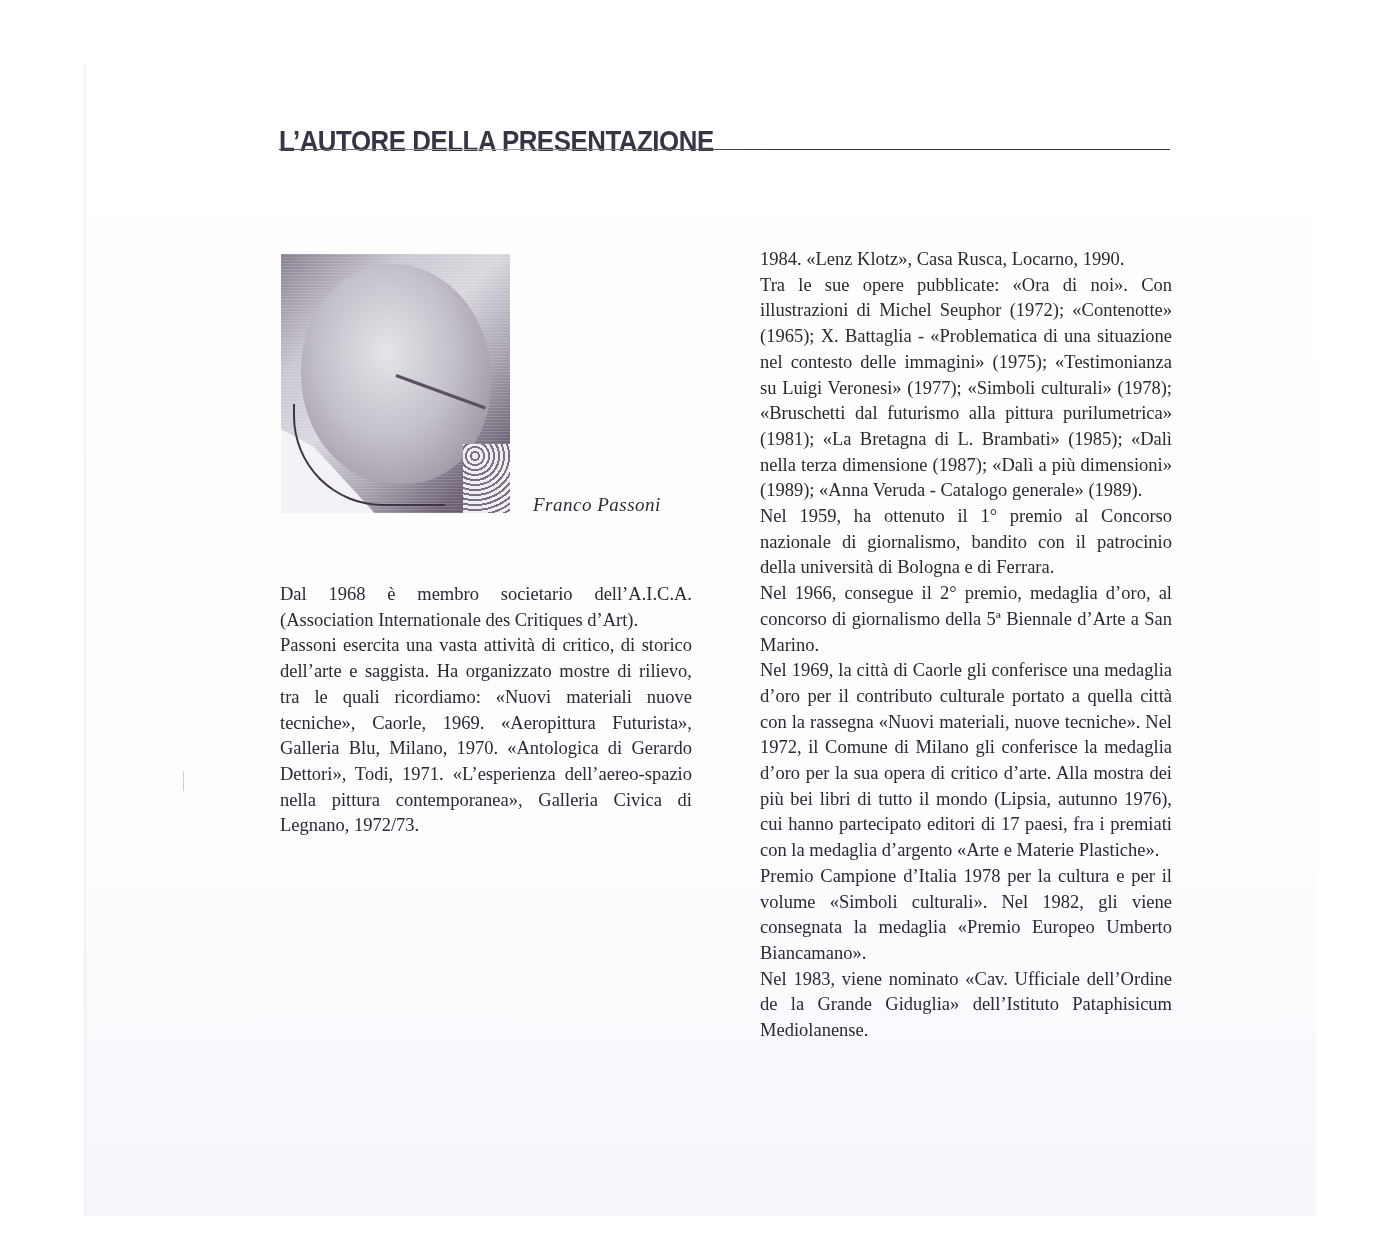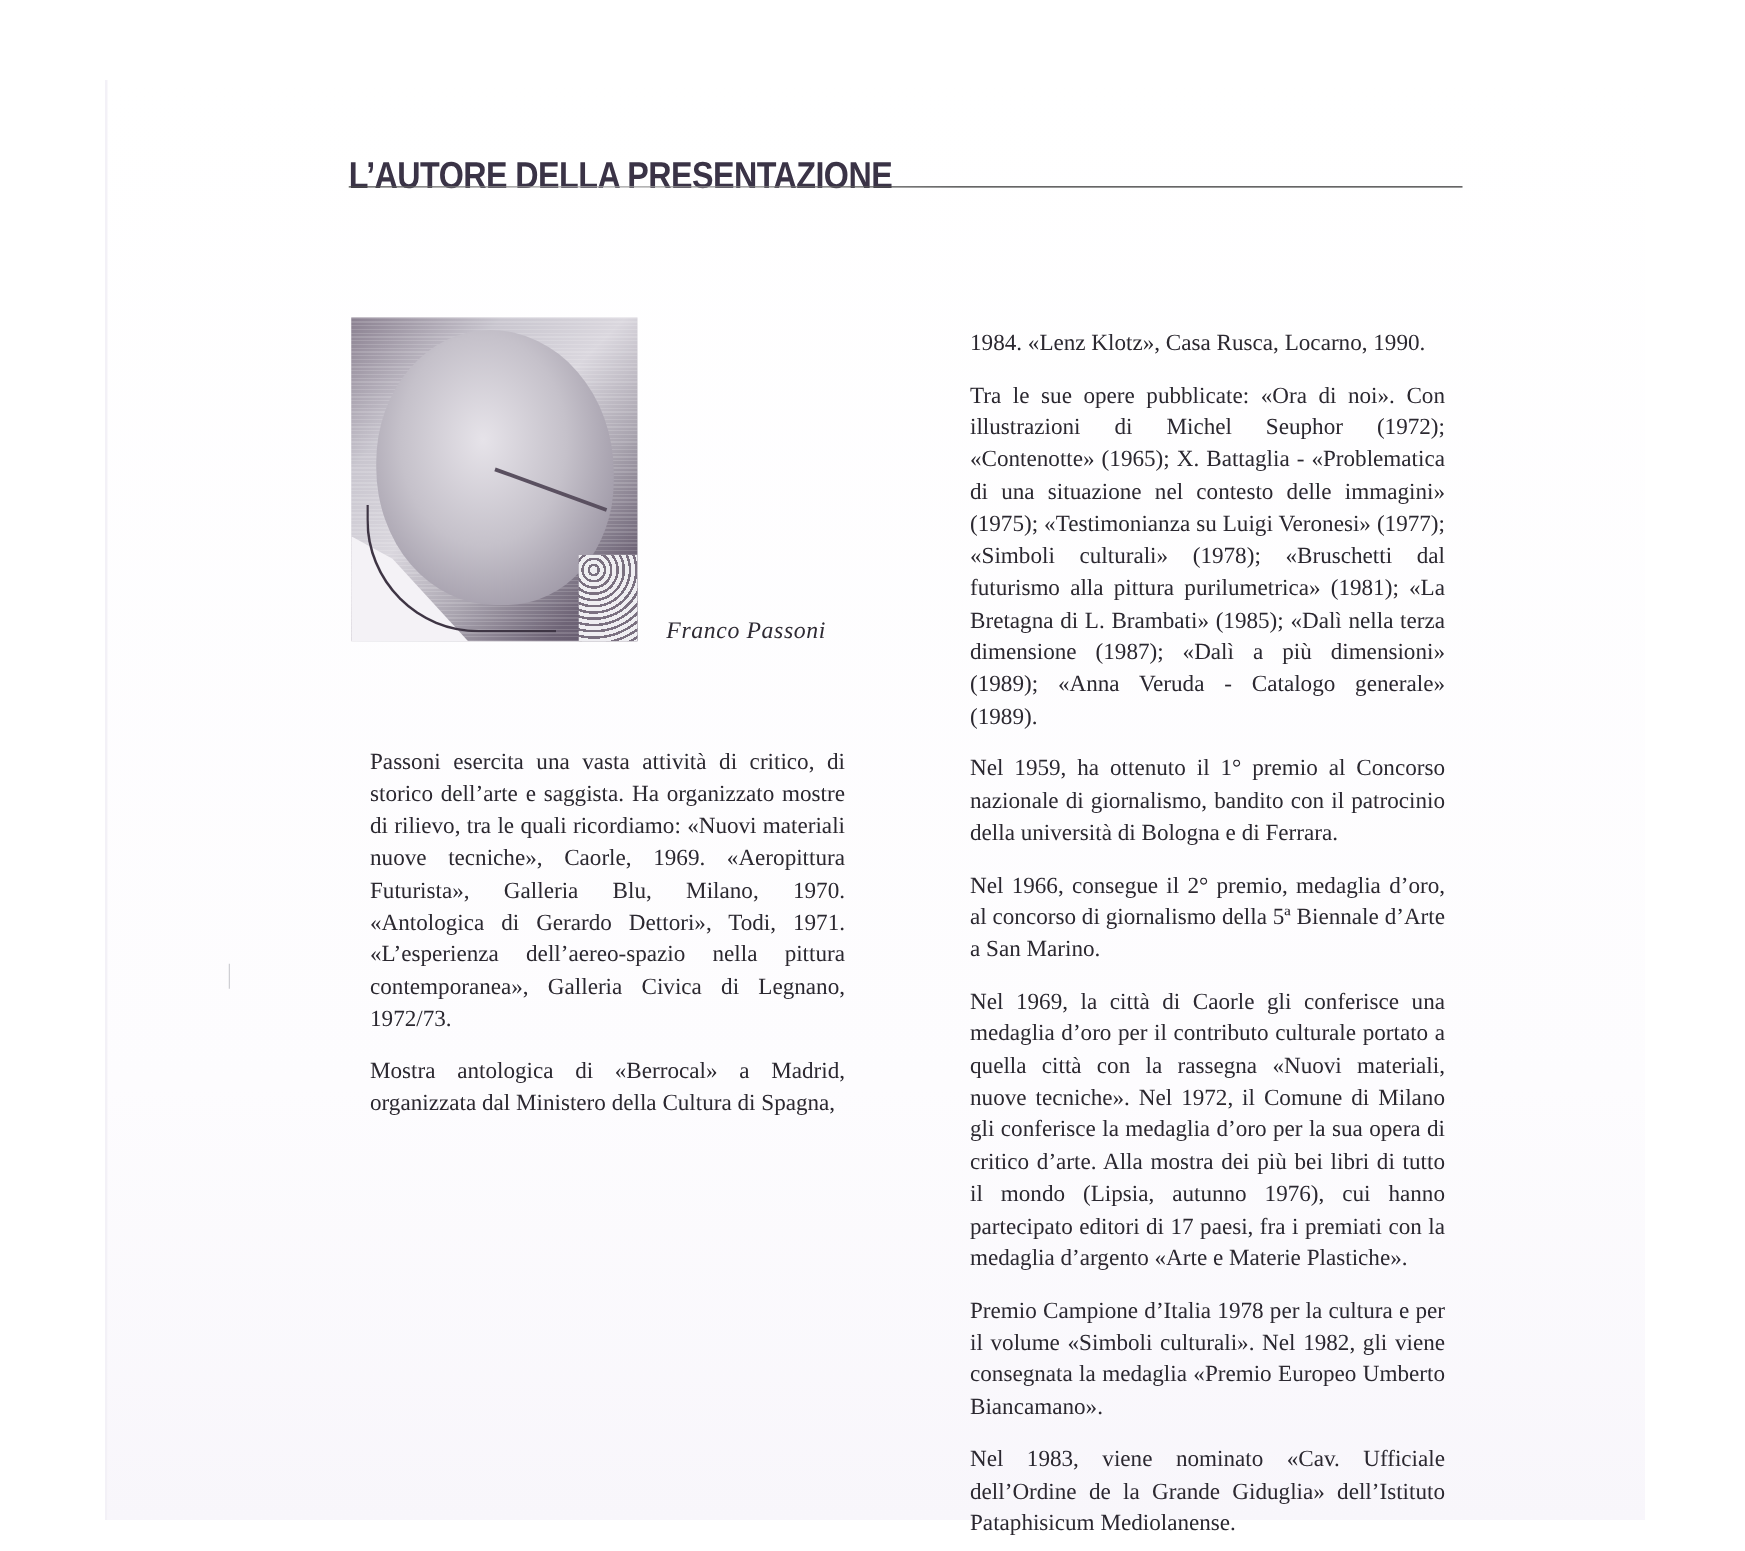--- a/index.html
+++ b/index.html
@@ -53,21 +53,21 @@
     background: repeating-radial-gradient(circle at 12px 12px, #efeef2 0 3px, #7a7080 3px 5px);
   }
   .caption {
     position: absolute; left: 533px; top: 494px;
     font-style: italic; font-size: 19px; color: #2e2a33; letter-spacing: 0.5px;
   }
   .col {
     position: absolute; width: 412px;
     font-size: 18.5px; line-height: 25.7px; color: #2b2830;
   }
-  .col p { margin: 16px; text-align: justify; text-align-last: left; hyphens: manual; }
+  .col p { margin: 0; text-align: justify; text-align-last: left; hyphens: manual; }
   .col-left { left: 280px; top: 582px; }
   .col-right { left: 760px; top: 247px; }
   .stray-mark {
     position: absolute; left: 183px; top: 771px; width: 1px; height: 20px; background: #cfcfd4;
   }
 </style>
 </head>
 <body>
 
 <div class="page-tint"></div>
@@ -78,22 +78,22 @@
 <div class="photo">
   <div class="head"></div>
   <div class="shirt"></div>
   <div class="glasses"></div>
   <div class="cord"></div>
   <div class="ornament"></div>
 </div>
 <div class="caption">Franco Passoni</div>
 
 <div class="col col-left">
+  <p>Dal 1968 è membro societario dell’A.I.C.A. (Association Internationale des Critiques d’Art).</p>
   <p>Passoni esercita una vasta attività di critico, di storico dell’arte e saggista. Ha organizzato mostre di rilievo, tra le quali ricordiamo: «Nuovi materiali nuove tecniche», Caorle, 1969. «Aeropittura Futurista», Galleria Blu, Milano, 1970. «Antologica di Gerardo Dettori», Todi, 1971. «L’esperienza dell’aereo-spazio nella pittura contemporanea», Galleria Civica di Legnano, 1972/73.</p>
-  <p>Mostra antologica di «Berrocal» a Madrid, organizzata dal Ministero della Cultura di Spagna,</p>
 </div>
 
 <div class="col col-right">
   <p>1984. «Lenz Klotz», Casa Rusca, Locarno, 1990.</p>
   <p>Tra le sue opere pubblicate: «Ora di noi». Con illustrazioni di Michel Seuphor (1972); «Contenotte» (1965); X. Battaglia - «Problematica di una situazione nel contesto delle immagini» (1975); «Testimonianza su Luigi Veronesi» (1977); «Simboli culturali» (1978); «Bruschetti dal futurismo alla pittura purilumetrica» (1981); «La Bretagna di L. Brambati» (1985); «Dalì nella terza dimensione (1987); «Dalì a più dimensioni» (1989); «Anna Veruda - Catalogo generale» (1989).</p>
   <p>Nel 1959, ha ottenuto il 1° premio al Concorso nazionale di giornalismo, bandito con il patrocinio della università di Bologna e di Ferrara.</p>
   <p>Nel 1966, consegue il 2° premio, medaglia d’oro, al concorso di giornalismo della 5ª Biennale d’Arte a San Marino.</p>
   <p>Nel 1969, la città di Caorle gli conferisce una medaglia d’oro per il contributo culturale portato a quella città con la rassegna «Nuovi materiali, nuove tecniche». Nel 1972, il Comune di Milano gli conferisce la medaglia d’oro per la sua opera di critico d’arte. Alla mostra dei più bei libri di tutto il mondo (Lipsia, autunno 1976), cui hanno partecipato editori di 17 paesi, fra i premiati con la medaglia d’argento «Arte e Materie Plastiche».</p>
   <p>Premio Campione d’Italia 1978 per la cultura e per il volume «Simboli culturali». Nel 1982, gli viene consegnata la medaglia «Premio Europeo Umberto Biancamano».</p>
   <p>Nel 1983, viene nominato «Cav. Ufficiale dell’Ordine de la Grande Giduglia» dell’Istituto Pataphisicum Mediolanense.</p>

